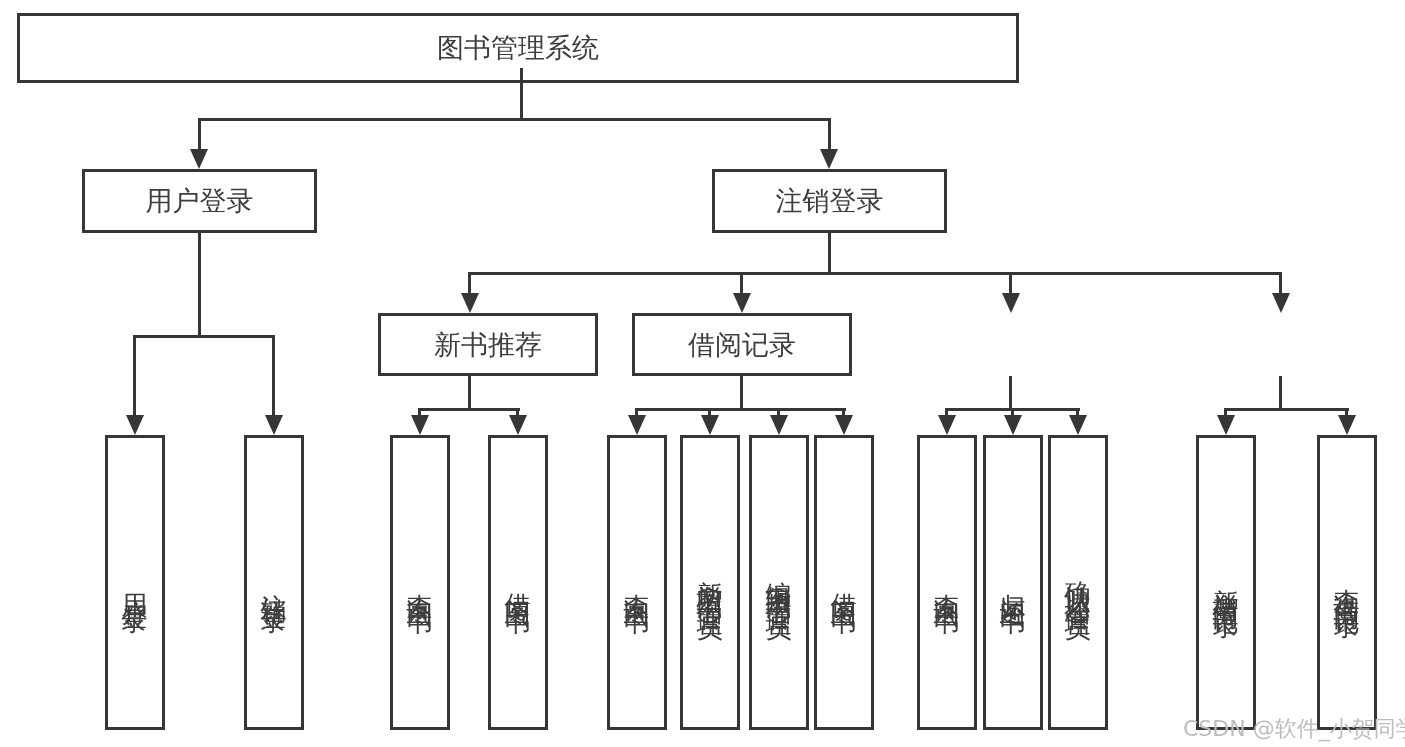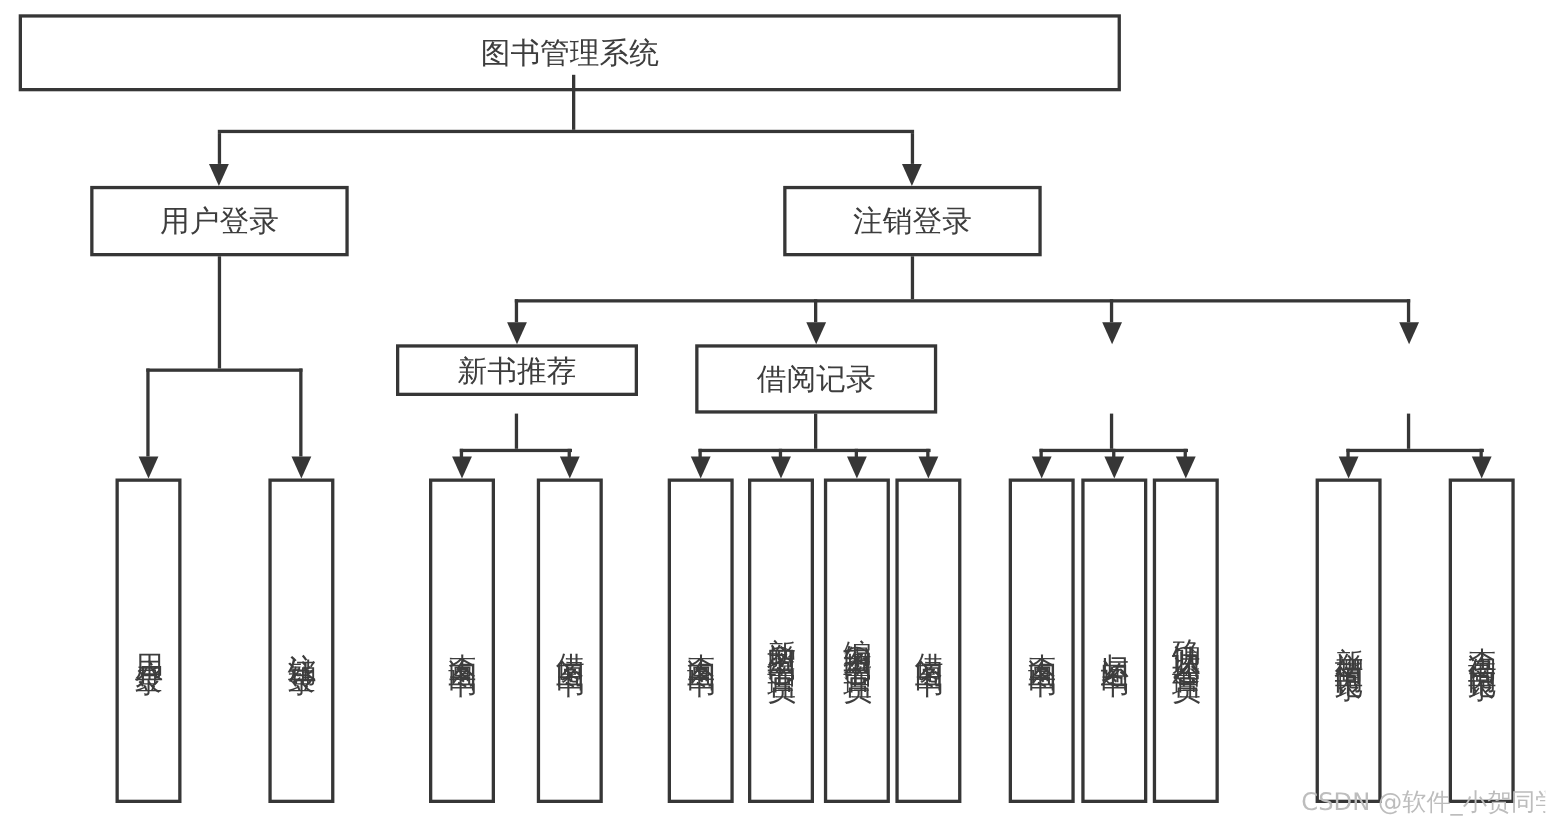--- a/index.html
+++ b/index.html
@@ -38,21 +38,21 @@
     <span>图书管理系统</span>
   </div>
 
   <div class="node" style="left:82px;top:169px;width:235px;height:64px">
     <span>用户登录</span>
   </div>
   <div class="node" style="left:712px;top:169px;width:235px;height:64px">
     <span>注销登录</span>
   </div>
 
-  <div class="node" style="left:360px;top:313px;width:220px;height:47px">
+  <div class="node" style="left:378px;top:313px;width:220px;height:63px">
     <span>新书推荐</span>
   </div>
   <div class="node" style="left:632px;top:313px;width:220px;height:63px">
     <span>借阅记录</span>
   </div>
 
   <div class="node leaf" style="left:105px;top:435px;width:60px;height:295px">
     <span class="vtxt">用户登录</span>
   </div>
   <div class="node leaf" style="left:244px;top:435px;width:60px;height:295px">

